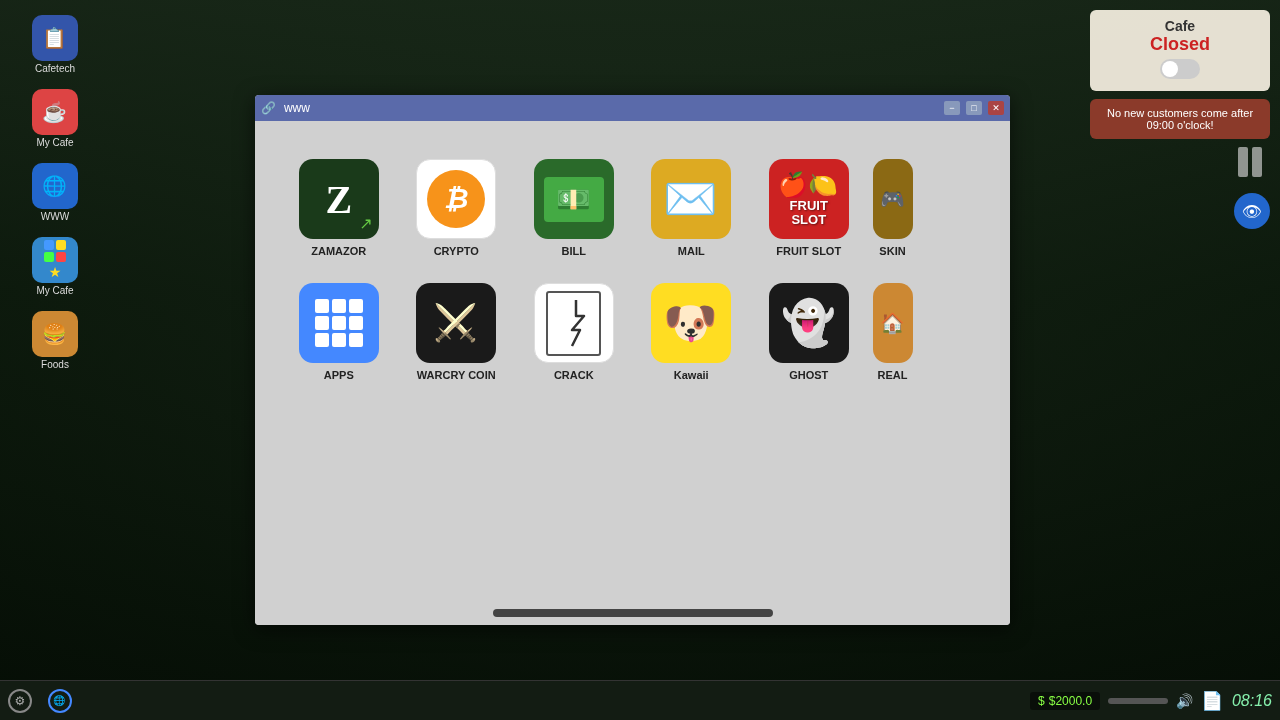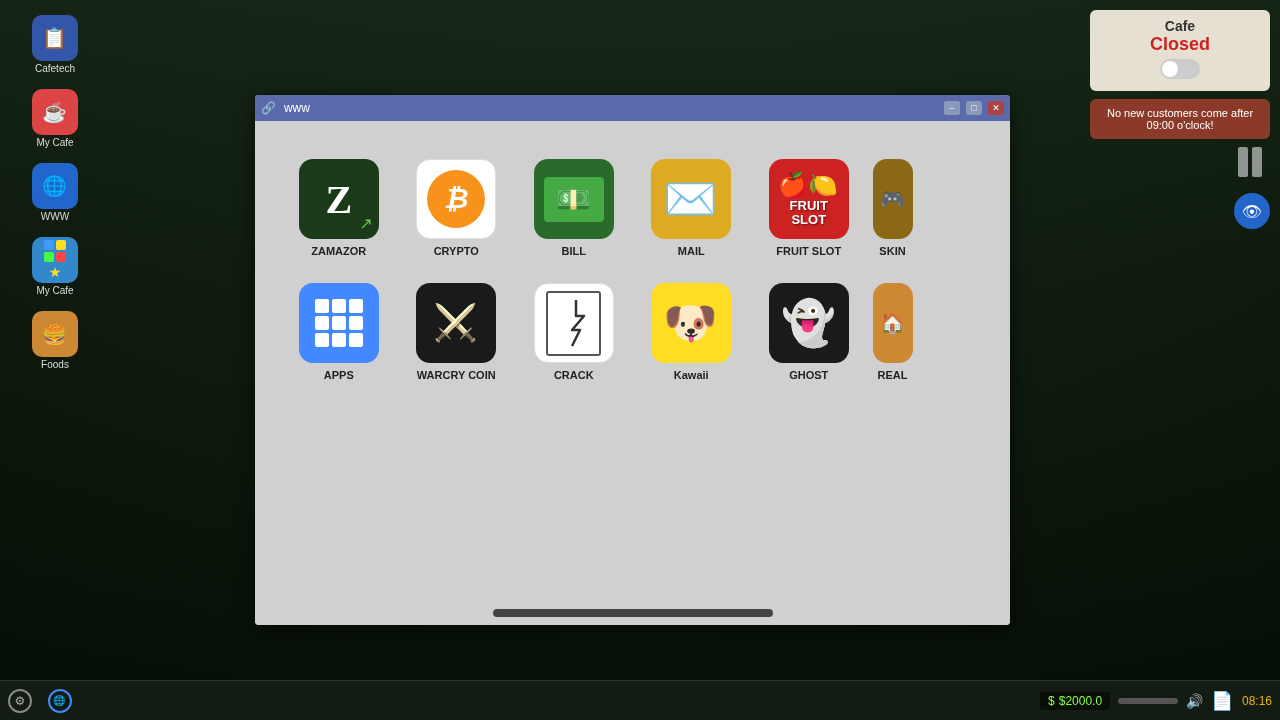--- a/index.html
+++ b/index.html
@@ -90,22 +90,23 @@
       background: rgba(0,0,0,0.5);
       color: #88ff44;
       padding: 2px 8px;
       border-radius: 3px;
       font-size: 12px;
       display: flex;
       align-items: center;
       gap: 4px;
     }
     .taskbar-clock {
-      color: #eab308;
-      font-size: 12px;
+      color: #86efac;
+      font-size: 16px;
+      font-style: italic;
     }
     .taskbar-volume {
       color: #aaa;
       font-size: 14px;
     }
     .taskbar-doc {
       color: #ccc;
       font-size: 18px;
     }
 

